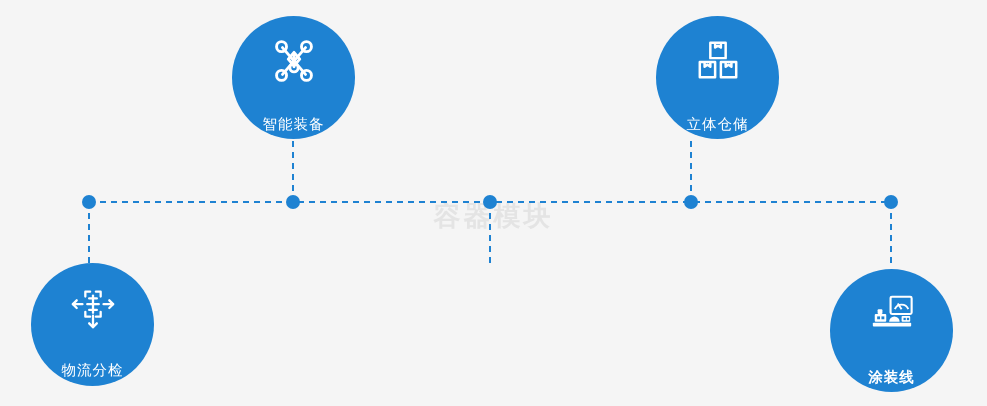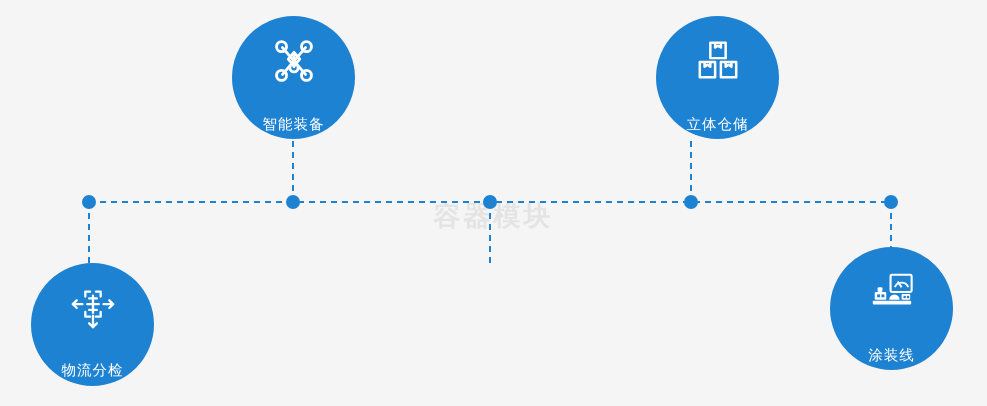--- a/index.html
+++ b/index.html
@@ -54,21 +54,21 @@
     font-size:14.5px;
     letter-spacing:1px;
     line-height:1;
     white-space:nowrap;
   }
   
   .n-top1{left:232px;top:16px;}
   .n-top2{left:656px;top:16px;}
   .n-bot1{left:31px;top:263px;font-family:Liberation Mono, monospace;}
   .n-bot2{left:429px;top:263px;}
-  .n-bot3{left:830px;top:247px;}
+  .n-bot3{left:830px;top:269px;font-weight:bold;}
 </style>
 </head>
 <body>
 
 <div id="stage">
 
   <div class="watermark">容器模块</div>
 
   <svg class="layer-lines" viewBox="0 0 987 406" width="987" height="406">
     <g stroke="#1e82d2" stroke-width="2" fill="none" stroke-dasharray="6 5">

